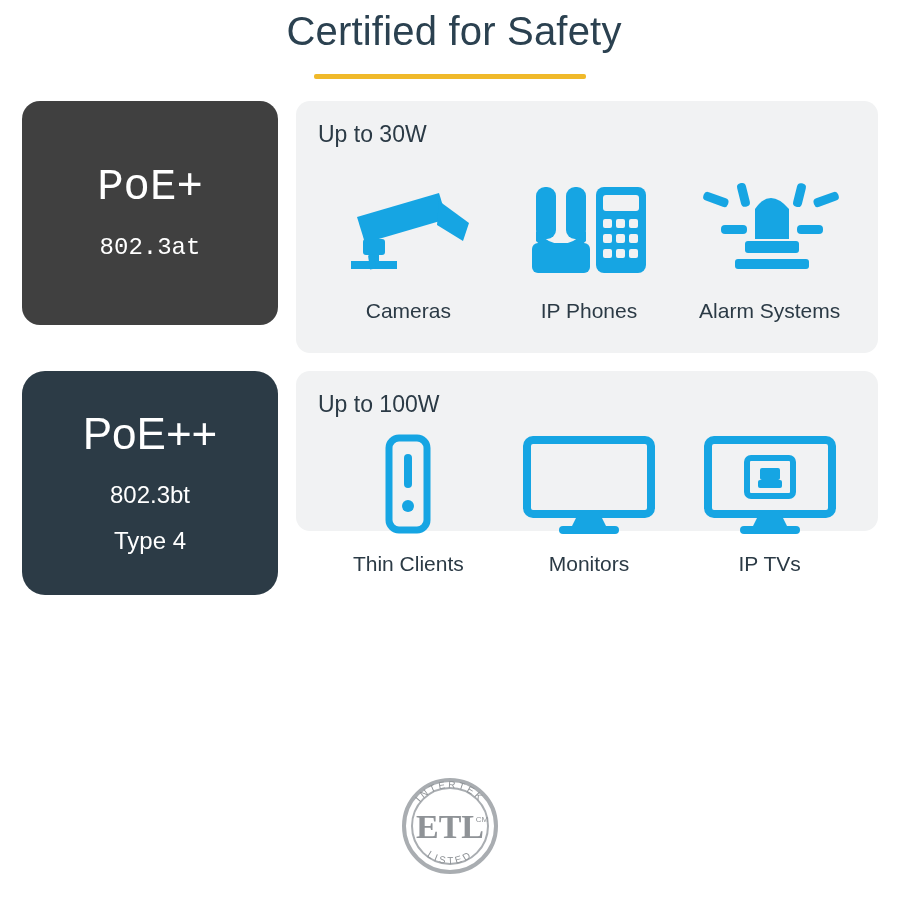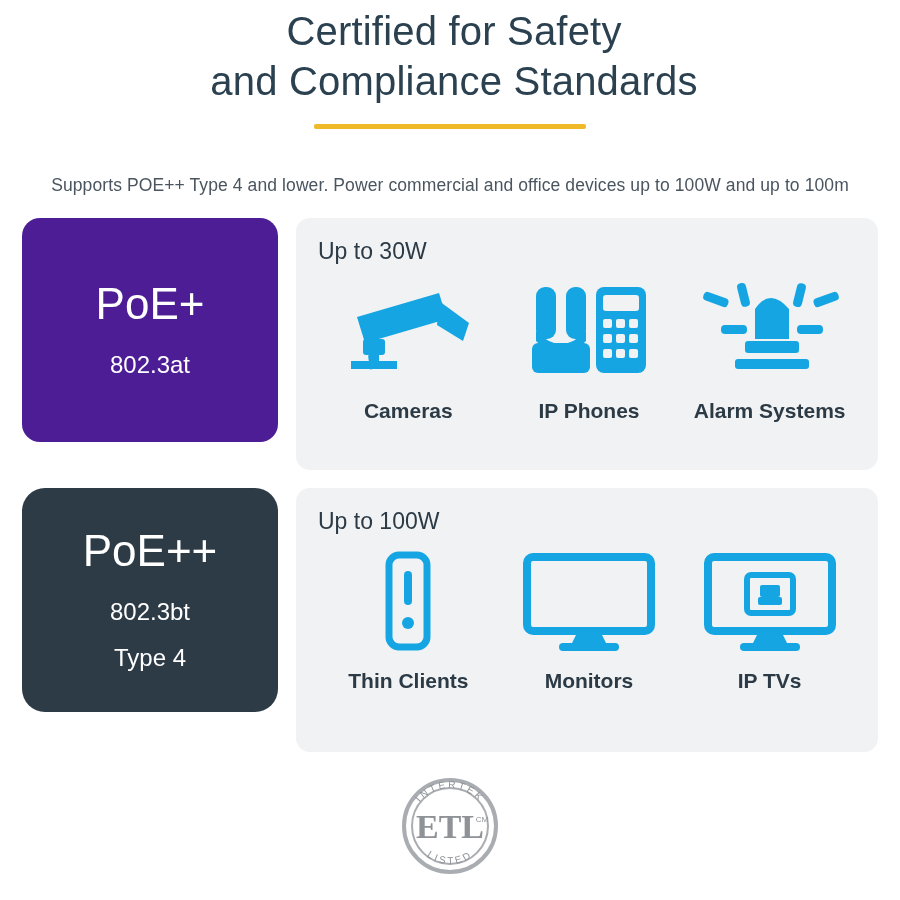--- a/index.html
+++ b/index.html
@@ -68,21 +68,21 @@
     width: 256px;
     min-width: 256px;
     border-radius: 18px;
     display: flex;
     flex-direction: column;
     align-items: center;
     justify-content: center;
     color: #ffffff;
     text-align: center;
   }
-  .badge-blue { background: #4c1d95; }
+  .badge-blue { background: #404040; font-family: Liberation Mono, monospace; }
   .badge-dark { background: #2c3b46; }
   .badge-title {
     font-size: 44px;
     font-weight: 400;
     line-height: 1.1;
   }
   .badge-sub {
     font-size: 24px;
     font-weight: 400;
     line-height: 1.25;
@@ -99,23 +99,22 @@
   }
   .panel-title {
     font-size: 23px;
     color: #2b3a45;
     font-weight: 400;
     margin-bottom: 6px;
   }
   .items {
     flex: 1;
     display: flex;
-    align-items: flex-start;
+    align-items: center;
     justify-content: space-around;
-    font-weight: bold;
   }
   .item {
     display: flex;
     flex-direction: column;
     align-items: center;
     justify-content: flex-end;
     width: 33%;
   }
   .item .art {
     height: 120px;
@@ -124,21 +123,21 @@
     justify-content: center;
   }
   .item .caption {
     margin-top: 8px;
     font-size: 21px;
     color: #2b3a45;
     text-align: center;
     white-space: nowrap;
   }
   .row-1 .panel { height: 252px; }
-  .row-2 .panel { height: 264px; }
+  .row-2 .panel { height: 160px; }
   .row-1 .badge { height: 224px; }
   .row-2 .badge { height: 224px; border-radius: 23px; }
 
   
   .footer {
     position: absolute;
     left: 0;
     right: 0;
     bottom: 14px;
     text-align: center;
@@ -154,25 +153,23 @@
     color: #4a5560;
   }
 </style>
 </head>
 <body>
 
 <div class="page">
 
   <div class="header">
     <div class="title-line">Certified for Safety</div>
-    <div class="title-line">and Compliance Standards</div>
     <div class="title-rule"></div>
   </div>
 
-  <div class="subtitle">Supports POE++ Type 4 and lower. Power commercial and office devices up to 100W and up to 100m</div>
 
   <div class="rows">
 
     <div class="row row-1">
       <div class="badge badge-blue">
         <div class="badge-title">PoE+</div>
         <div class="badge-sub">802.3at</div>
       </div>
 
       <div class="panel">

